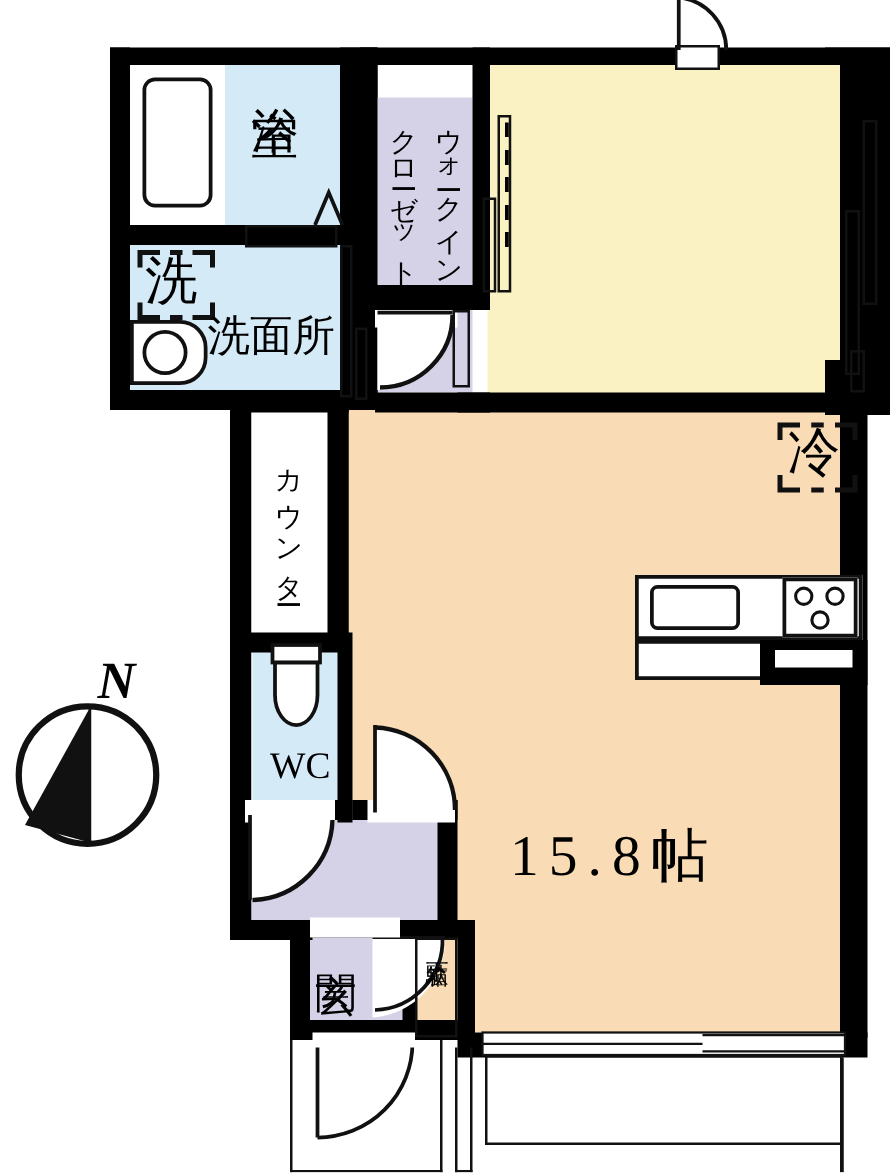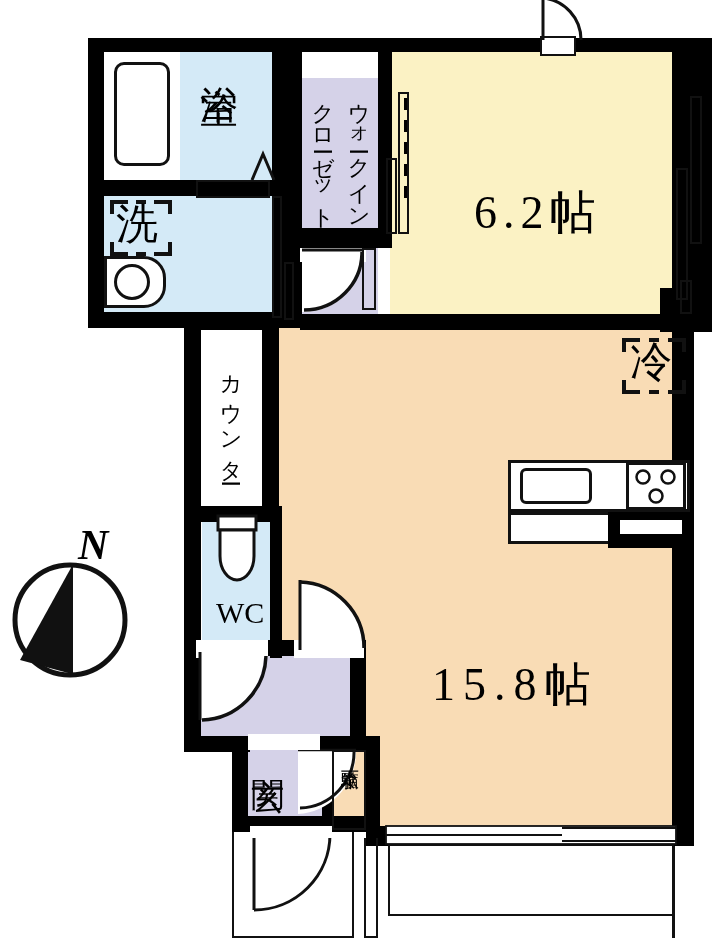--- a/index.html
+++ b/index.html
@@ -237,27 +237,27 @@
       <line x1="0" y1="11" x2="176" y2="11" stroke="#111" stroke-width="1.8"></line>
       <line x1="176" y1="4" x2="290" y2="4" stroke="#111" stroke-width="1.8"></line>
       <line x1="176" y1="17" x2="290" y2="17" stroke="#111" stroke-width="1.8"></line>
     </svg>
   </div>
 
   <div class="ab" style="left:672px;top:846px;width:3px;height:92px;background:#111;"></div>
 
   <div class="vlbl" style="left:198px;top:56px;font-size:38px;letter-spacing:2px;">浴室</div>
 
+  <div class="lbl" style="left:166px;top:253px;font-size:34px;letter-spacing:0px;">洗面所</div>
 
   <div class="vlbl" style="left:348px;top:88px;font-size:22px;letter-spacing:1px;">ウォークイン</div>
   <div class="vlbl" style="left:312px;top:88px;font-size:22px;letter-spacing:1px;">クローゼット</div>
 
-  <div class="lbl" style="left:474px;top:190px;font-size:46px;letter-spacing:6px;">6.2帖</div>
-
-  <div class="lbl" style="left:432px;top:662px;font-size:46px;letter-spacing:8px;">15.8帖</div>
+
+  <div class="lbl" style="left:408px;top:662px;font-size:46px;letter-spacing:8px;">15.8帖</div>
 
   <div class="vlbl" style="left:220px;top:360px;font-size:22px;letter-spacing:3px;">カウンター</div>
 
   <div class="lbl" style="left:216px;top:598px;font-size:30px;font-family:'Liberation Serif',serif;">WC</div>
 
 
   <div class="vlbl" style="left:250px;top:752px;font-size:33px;letter-spacing:2px;">玄関</div>
 
   <div class="vlbl" style="left:340px;top:756px;font-size:18px;letter-spacing:1px;">下駄箱</div>
 

